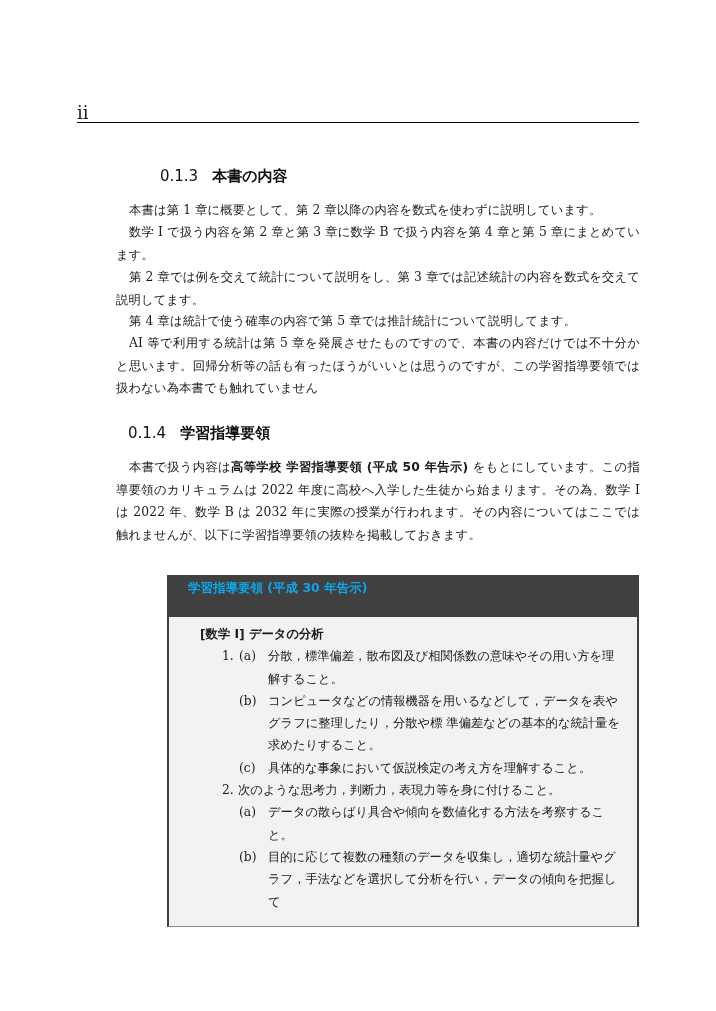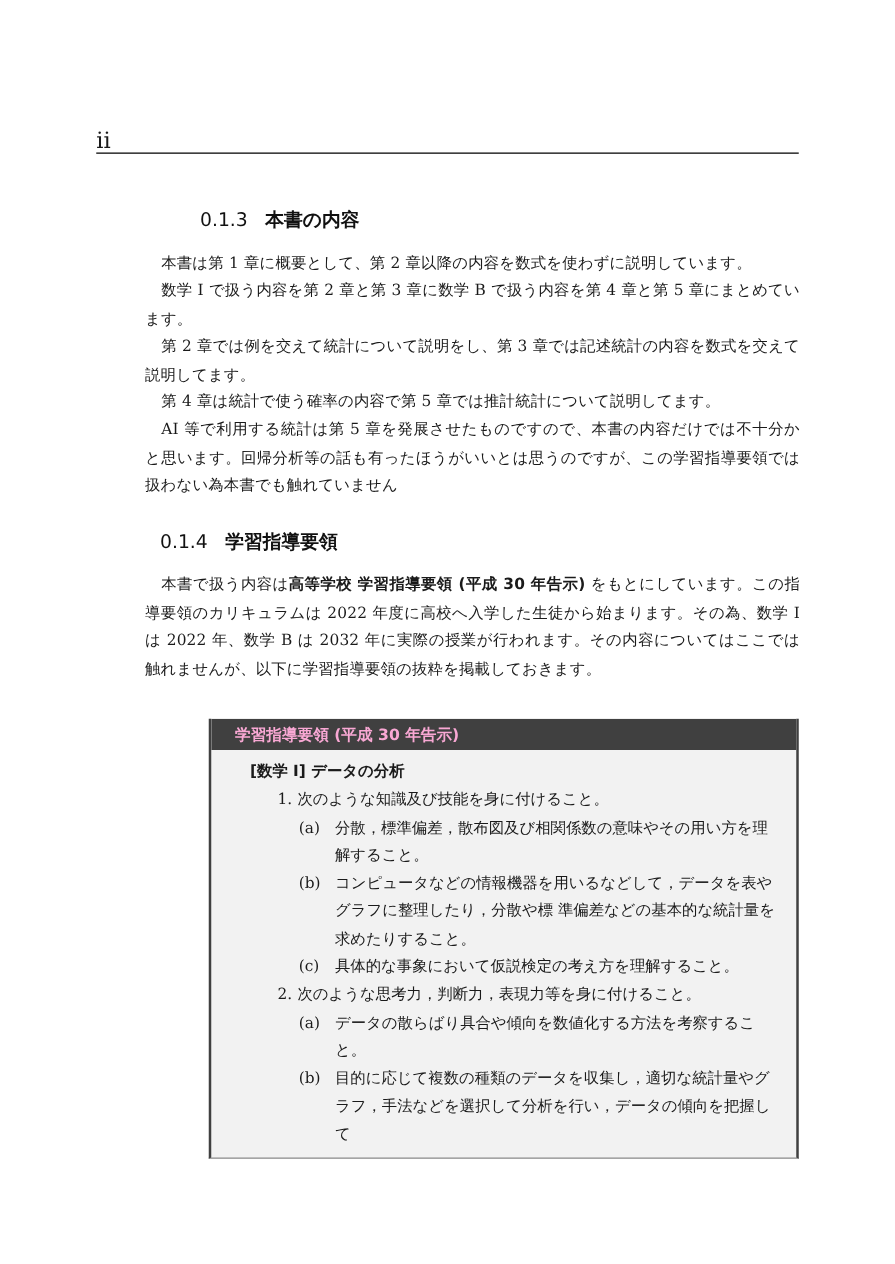--- a/index.html
+++ b/index.html
@@ -11,21 +11,21 @@
                 font-size:18px; line-height:14px; }
   .sec { position:absolute; left:128px; font-family:"DejaVu Sans", sans-serif;
          font-size:15px; font-weight:bold; color:#111; white-space:nowrap; }
   .sec .num { font-weight:normal; margin-right:14px; }
   .para { position:absolute; left:116px; width:524px; font-size:12.3px; line-height:22.5px;
           text-align:justify; text-indent:13px; letter-spacing:0.15px; }
   .para b { font-family:"DejaVu Sans", sans-serif; font-weight:bold; }
   .box { position:absolute; left:167px; top:575px; width:472px; height:352px;
          background:#f2f2f2; border-left:2px solid #404040; border-right:2px solid #404040;
          border-bottom:1px solid #8a8a8a; box-sizing:border-box; overflow:hidden; }
-  .box-title { height:25px; background:#404040; color:#f9a8d4; font-family:"DejaVu Sans", sans-serif;
+  .box-title { height:42px; background:#404040; color:#0ea5e9; font-family:"DejaVu Sans", sans-serif;
                font-size:12.5px; font-weight:bold; line-height:25px; padding-left:19px; }
   .box-body { padding:6px 16px 0 31px; font-size:12.3px; line-height:22.3px; }
   .box-sub { font-family:"DejaVu Sans", sans-serif; font-weight:bold; }
   .item { position:relative; }
   .l1 { padding-left:38px; }
   .l1 .lbl { position:absolute; left:22px; }
   .l2 { padding-left:68px; }
   .l2 .lbl { position:absolute; left:39px; }
 </style>
 </head>
@@ -42,30 +42,29 @@
 <div class="para" style="top:199px;">本書は第 1 章に概要として、第 2 章以降の内容を数式を使わずに説明しています。</div>
 <div class="para" style="top:221px;">数学 I で扱う内容を第 2 章と第 3 章に数学 B で扱う内容を第 4 章と第 5 章にまとめています。</div>
 <div class="para" style="top:266px;">第 2 章では例を交えて統計について説明をし、第 3 章では記述統計の内容を数式を交えて説明してます。</div>
 <div class="para" style="top:310px;">第 4 章は統計で使う確率の内容で第 5 章では推計統計について説明してます。</div>
 <div class="para" style="top:332px;">AI 等で利用する統計は第 5 章を発展させたものですので、本書の内容だけでは不十分かと思います。回帰分析等の話も有ったほうがいいとは思うのですが、この学習指導要領では扱わない為本書でも触れていません</div>
 
 <div class="sec" style="top:424px;">
   <span class="num">0.1.4</span><span>学習指導要領</span>
 </div>
 
-<div class="para" style="top:456px;"><span>本書で扱う内容は</span><b>高等学校 学習指導要領 (平成 30 年告示)</b><span> をもとにしています。この指導要領のカリキュラムは 2022 年度に高校へ入学した生徒から始まります。その為、数学 I は 2022 年、数学 B は 2032 年に実際の授業が行われます。その内容についてはここでは触れませんが、以下に学習指導要領の抜粋を掲載しておきます。</span></div>
+<div class="para" style="top:456px;"><span>本書で扱う内容は</span><b>高等学校 学習指導要領 (平成 50 年告示)</b><span> をもとにしています。この指導要領のカリキュラムは 2022 年度に高校へ入学した生徒から始まります。その為、数学 I は 2022 年、数学 B は 2032 年に実際の授業が行われます。その内容についてはここでは触れませんが、以下に学習指導要領の抜粋を掲載しておきます。</span></div>
 
 <div class="box">
   <div class="box-title">学習指導要領 (平成 30 年告示)</div>
   <div class="box-body">
     <div class="box-sub">[数学 I] データの分析</div>
 
     <div class="item l1">
       <span class="lbl">1.</span>
-      <span>次のような知識及び技能を身に付けること。</span>
     </div>
     <div class="item l2">
       <span class="lbl">(a)</span>
       <span>分散，標準偏差，散布図及び相関係数の意味やその用い方を理解すること。</span>
     </div>
     <div class="item l2">
       <span class="lbl">(b)</span>
       <span>コンピュータなどの情報機器を用いるなどして，データを表やグラフに整理したり，分散や標 準偏差などの基本的な統計量を求めたりすること。</span>
     </div>
     <div class="item l2">

